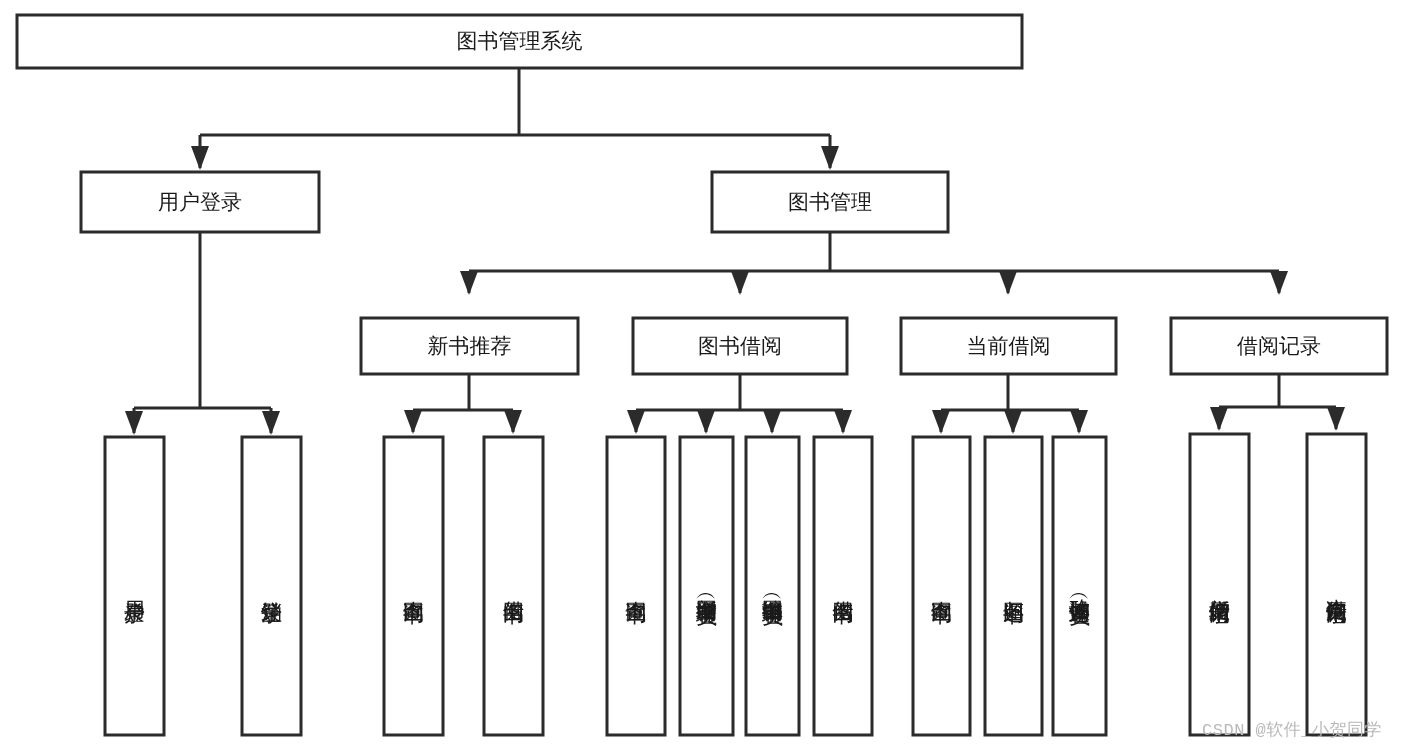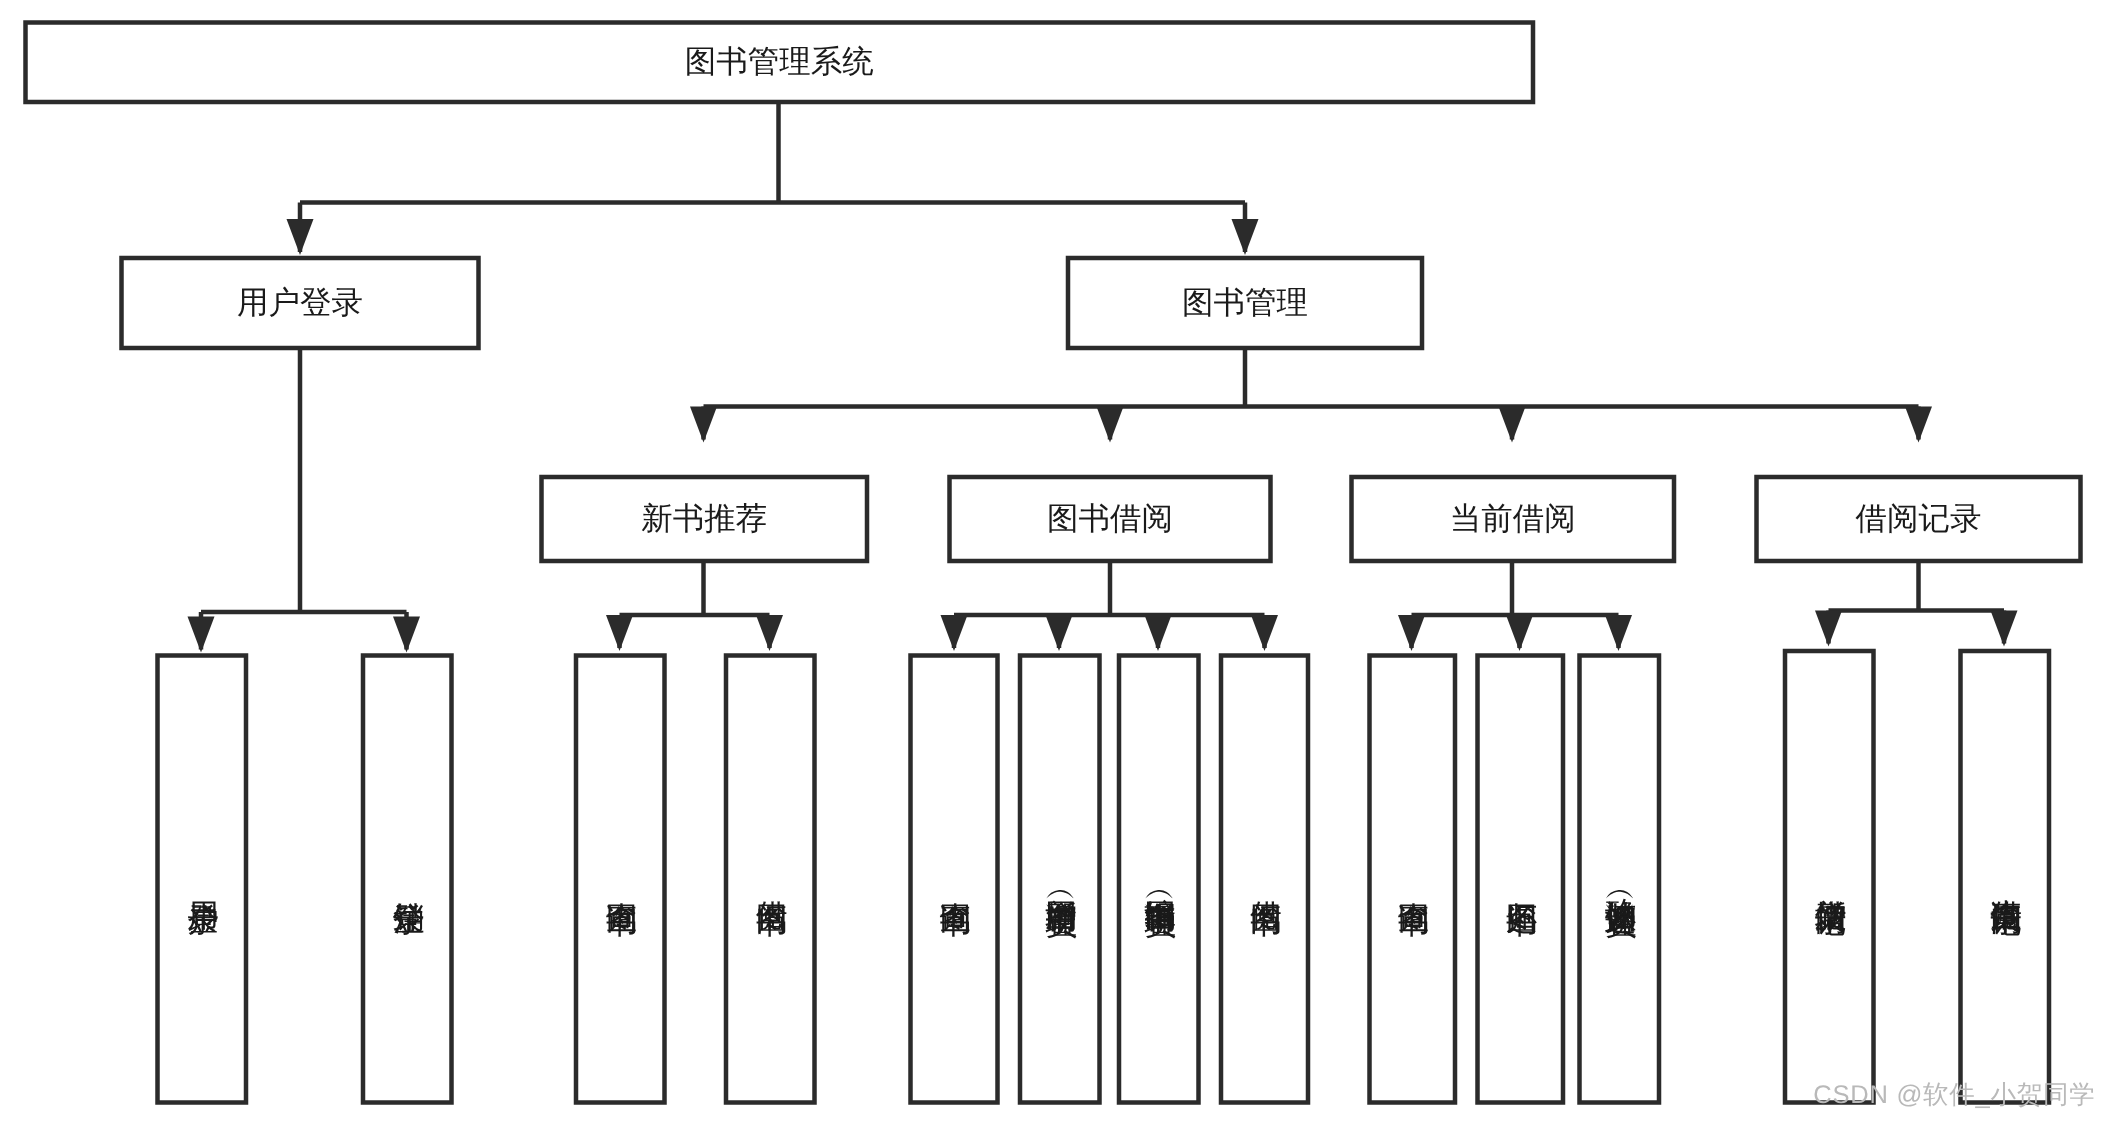--- a/index.html
+++ b/index.html
@@ -60,23 +60,23 @@
     color: #1a1a1a;
     display: flex;
     align-items: center;
     justify-content: center;
     text-align: center;
     pointer-events: none;
     user-select: none;
   }
   .watermark {
     position: absolute;
-    right: 8px;
+    right: 23px;
     bottom: 6px;
-    font-family: Liberation Sans, sans-serif;
+    font-family: Liberation Mono, monospace;
     font-size: 17px;
     color: #b9b9b9;
     letter-spacing: 0.5px;
     white-space: nowrap;
   }
 </style>
 </head>
 <body>
 
 <div id="diagram-root">

